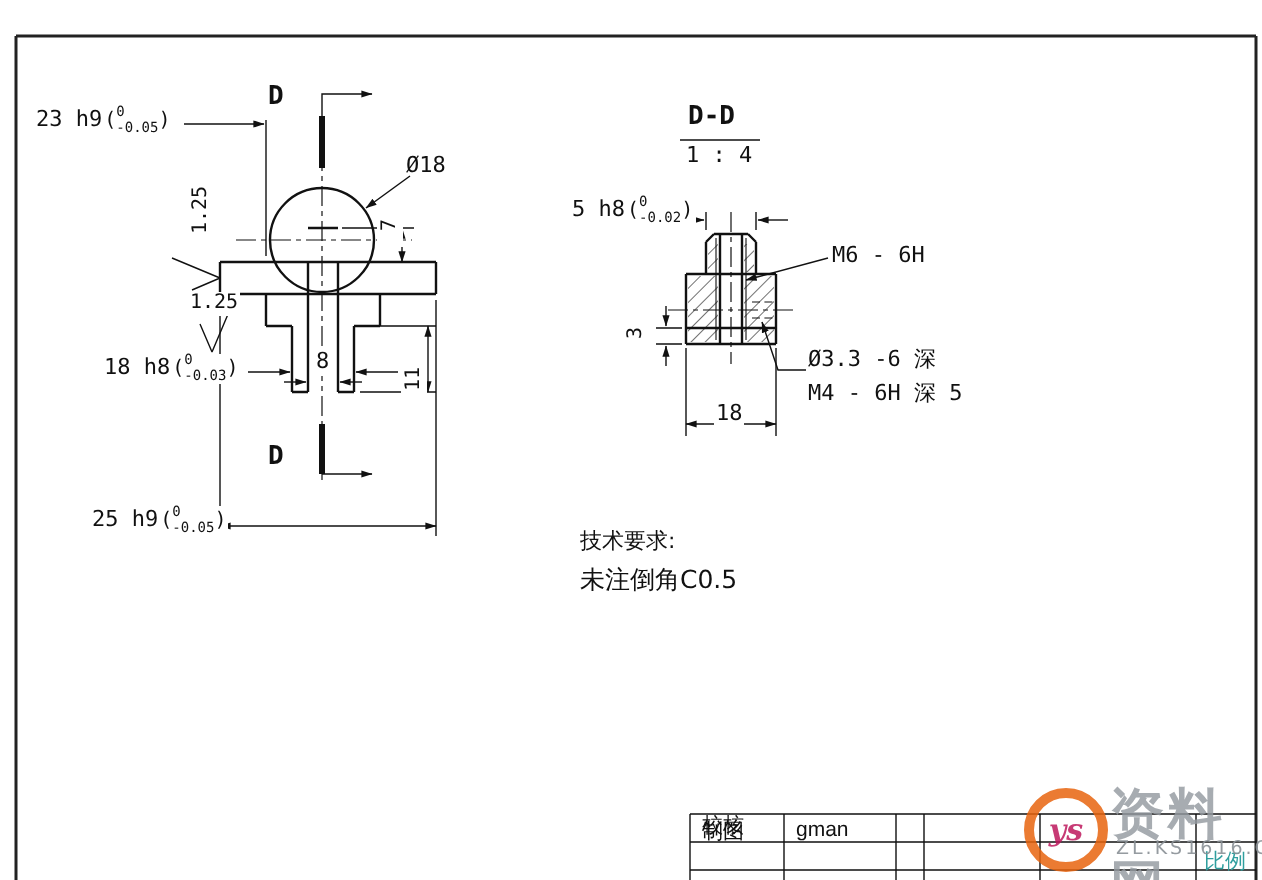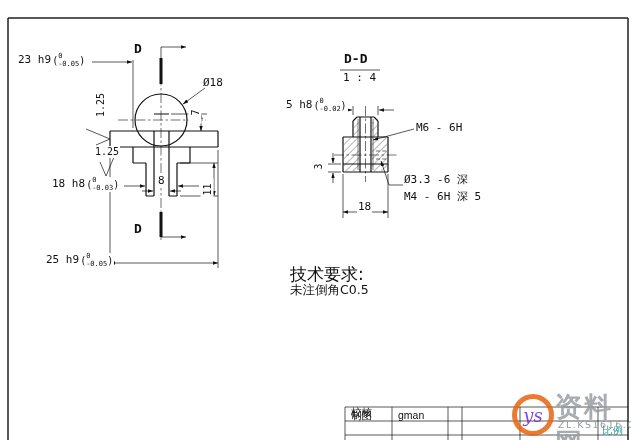--- a/index.html
+++ b/index.html
@@ -24,21 +24,21 @@
   .tolwrap::before{content:"("}
   .tolwrap::after{content:")"}
   .tol{display:inline-flex;flex-direction:column;font-size:7px;line-height:1.1;text-align:left}
   .rot{position:absolute;display:flex;align-items:center;justify-content:center;
        font-family:"DejaVu Sans Mono","Liberation Mono",monospace;font-size:10px;
        transform:rotate(-90deg);background:#fff;line-height:1}
   .tb{position:absolute;font-family:Liberation Sans, sans-serif;font-size:10.5px;background:transparent}
   .scale-cell{color:#2f9e9e}
   .wm-ring{position:absolute;left:512px;top:394px;width:42px;height:42px;border:5px solid #e8640f;
            border-radius:50%;opacity:.85;display:flex;align-items:center;justify-content:center;z-index:5}
-  .wm-ys{color:#6d28d9;font-style:italic;font-weight:normal;font-size:18px;font-family:"DejaVu Serif","Liberation Serif",serif}
+  .wm-ys{color:#be185d;font-style:italic;font-weight:bold;font-size:15px;font-family:"DejaVu Serif","Liberation Serif",serif}
   .wm-name{position:absolute;left:555px;top:389px;font-size:27px;font-weight:bold;letter-spacing:2px;
            color:rgba(148,154,160,.82);z-index:5;background:transparent}
   .wm-url{position:absolute;left:558px;top:419px;font-size:9.5px;letter-spacing:1.5px;
           color:rgba(138,144,150,.9);z-index:5;background:transparent}
 </style>
 </head>
 <body>
 
 <div class="canvas">
 
@@ -189,21 +189,21 @@
 
   <div class="lbl" style="left:415px;top:122px">M6 - 6H</div>
 
   <div class="rot" style="left:307px;top:160px;width:22px;height:13px">3</div>
 
   <div class="lbl" style="left:403px;top:174px">Ø3.3 -6 深</div>
   <div class="lbl" style="left:403px;top:191px">M4 - 6H 深 5</div>
 
   <div class="lbl" style="left:357px;top:201px">18</div>
 
-  <div class="lbl cjk" style="left:289px;top:265px;font-size:17px">技术要求:</div>
+  <div class="lbl cjk" style="left:289px;top:265px;font-size:11px">技术要求:</div>
   <div class="lbl cjk" style="left:289px;top:283px;font-size:12.5px">未注倒角C0.5</div>
 
   <div class="tb" style="left:351px;top:409px">制图</div>
   <div class="tb" style="left:398px;top:409px">gman</div>
   <div class="tb" style="left:351px;top:406px">校核</div>
   <div class="tb scale-cell" style="left:602px;top:424px">比例</div>
 
   <div class="wm-ring">
     <span class="wm-ys">ys</span>
   </div>

